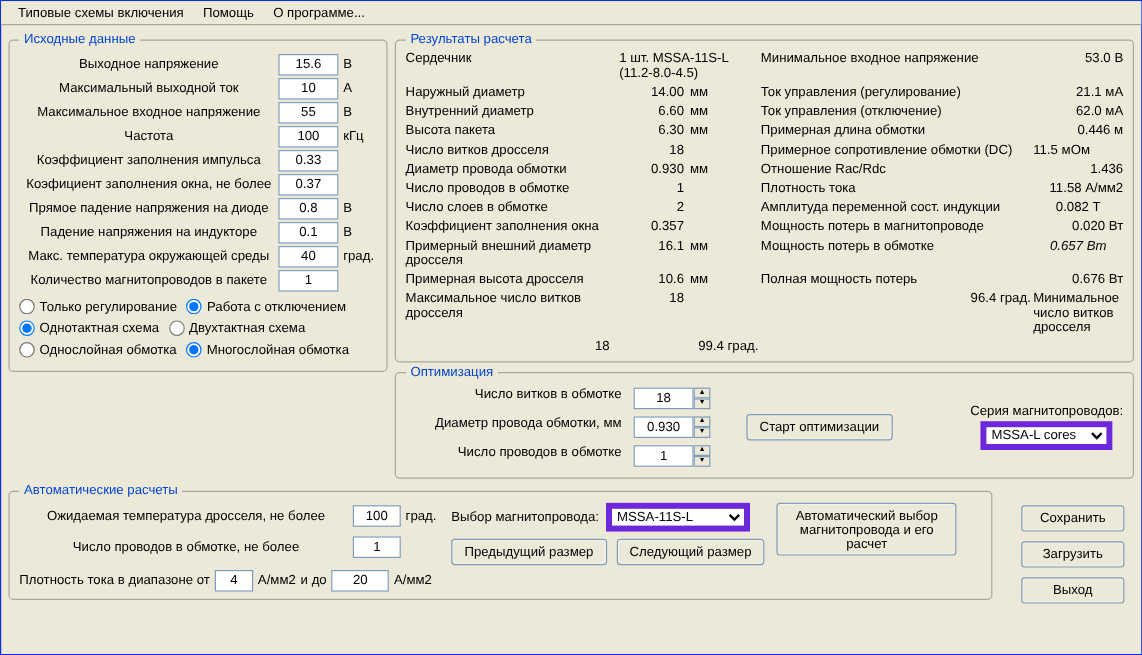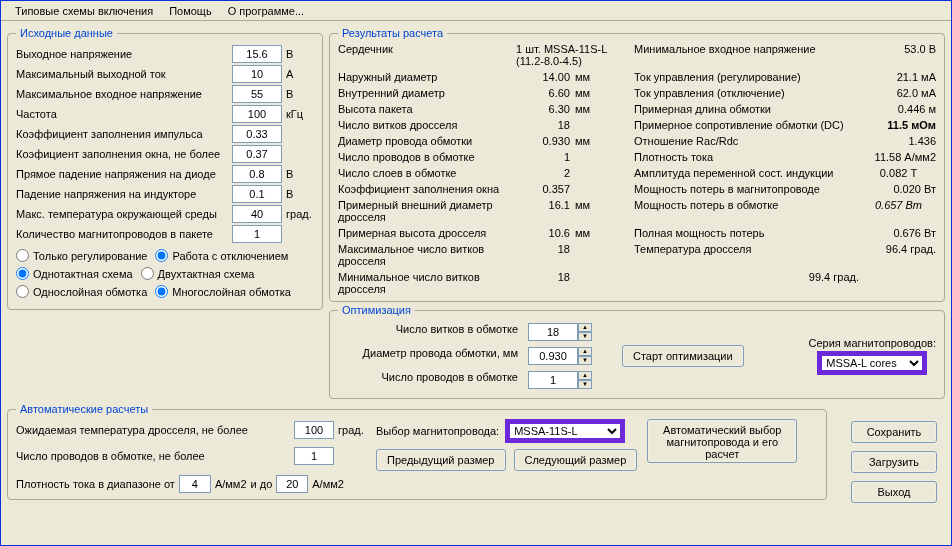--- a/index.html
+++ b/index.html
@@ -61,21 +61,21 @@
     border: 1px solid #aca899;
     border-radius: 4px;
     margin: 2px;
     padding: 4px 8px 6px 8px;
   }
   legend {
     color: #0046d5;
     padding: 0 4px;
   }
   .row { display: flex; align-items: center; margin: 2px 0; }
-  .row label.txt { flex: 1; }
+  .row label.txt { flex: 1; text-align: center; }
   input.num {
     width: 50px;
     height: 18px;
     text-align: center;
     border: 1px solid #7f9db9;
     background: #fff;
     font: inherit;
     padding: 0 2px;
   }
   .unit { width: 32px; padding-left: 4px; }
@@ -260,21 +260,21 @@
               <div class="val" style="text-align: right;">62.0 мА</div>
               <div class="">Высота пакета</div>
               <div class="val">6.30</div>
               <div class="u">мм</div>
               <div class="">Примерная длина обмотки</div>
               <div class="val" style="text-align: right;">0.446 м</div>
               <div class="">Число витков дросселя</div>
               <div class="val">18</div>
               <div class="u"></div>
               <div class="">Примерное сопротивление обмотки (DC)</div>
-              <div class="val" style="text-align: right; font-weight: bold;">11.5 мОм</div>
+              <div class="val" style="text-align: left;">11.5 мОм</div>
               <div class="">Диаметр провода обмотки</div>
               <div class="val">0.930</div>
               <div class="u">мм</div>
               <div class="">Отношение Rac/Rdc</div>
               <div class="val" style="text-align: right;">1.436 </div>
               <div class="">Число проводов в обмотке</div>
               <div class="val">1</div>
               <div class="u"></div>
               <div class="">Плотность тока</div>
               <div class="val" style="text-align: right;">11.58 А/мм2</div>
@@ -294,21 +294,20 @@
               <div class="">Мощность потерь в обмотке</div>
               <div class="val" style="text-align: center; font-style: italic;">0.657 Вт</div>
               <div class="">Примерная высота дросселя</div>
               <div class="val">10.6</div>
               <div class="u">мм</div>
               <div class="">Полная мощность потерь</div>
               <div class="val" style="text-align: right;">0.676 Вт</div>
               <div class="">Максимальное число витков дросселя</div>
               <div class="val">18</div>
               <div class="u"></div>
-              <div class="">Температура дросселя</div>
               <div class="val" style="text-align: right;">96.4 град.</div>
               <div class="">Минимальное число витков дросселя</div>
               <div class="val">18</div>
               <div class="u"></div>
               <div class="val" style="text-align: right;">99.4 град.</div>
             </div>
         </fieldset>
 
         <fieldset>
           <legend>Оптимизация</legend>
@@ -371,21 +370,21 @@
           <div class="row">
               <label class="txt">Число проводов в обмотке, не более</label>
               <input class="num" style="width: 40px;" value="1">
               <span class="unit"></span>
             </div>
           <div class="density-row">
             <span>Плотность тока в диапазоне от</span>
             <input class="num" style="width: 32px;" value="4">
             <span>А/мм2</span>
             <span>и до</span>
-            <input class="num" style="width: 32px;" value="20">
+            <input class="num" style="width: 48px;" value="20">
             <span>А/мм2</span>
           </div>
         </div>
         <div class="auto-right">
           <div style="display:flex;align-items:center;gap:6px">
             <span>Выбор магнитопровода:</span>
             <select style="width:120px">
               <option>MSSA-11S-L</option>
             </select>
           </div>

